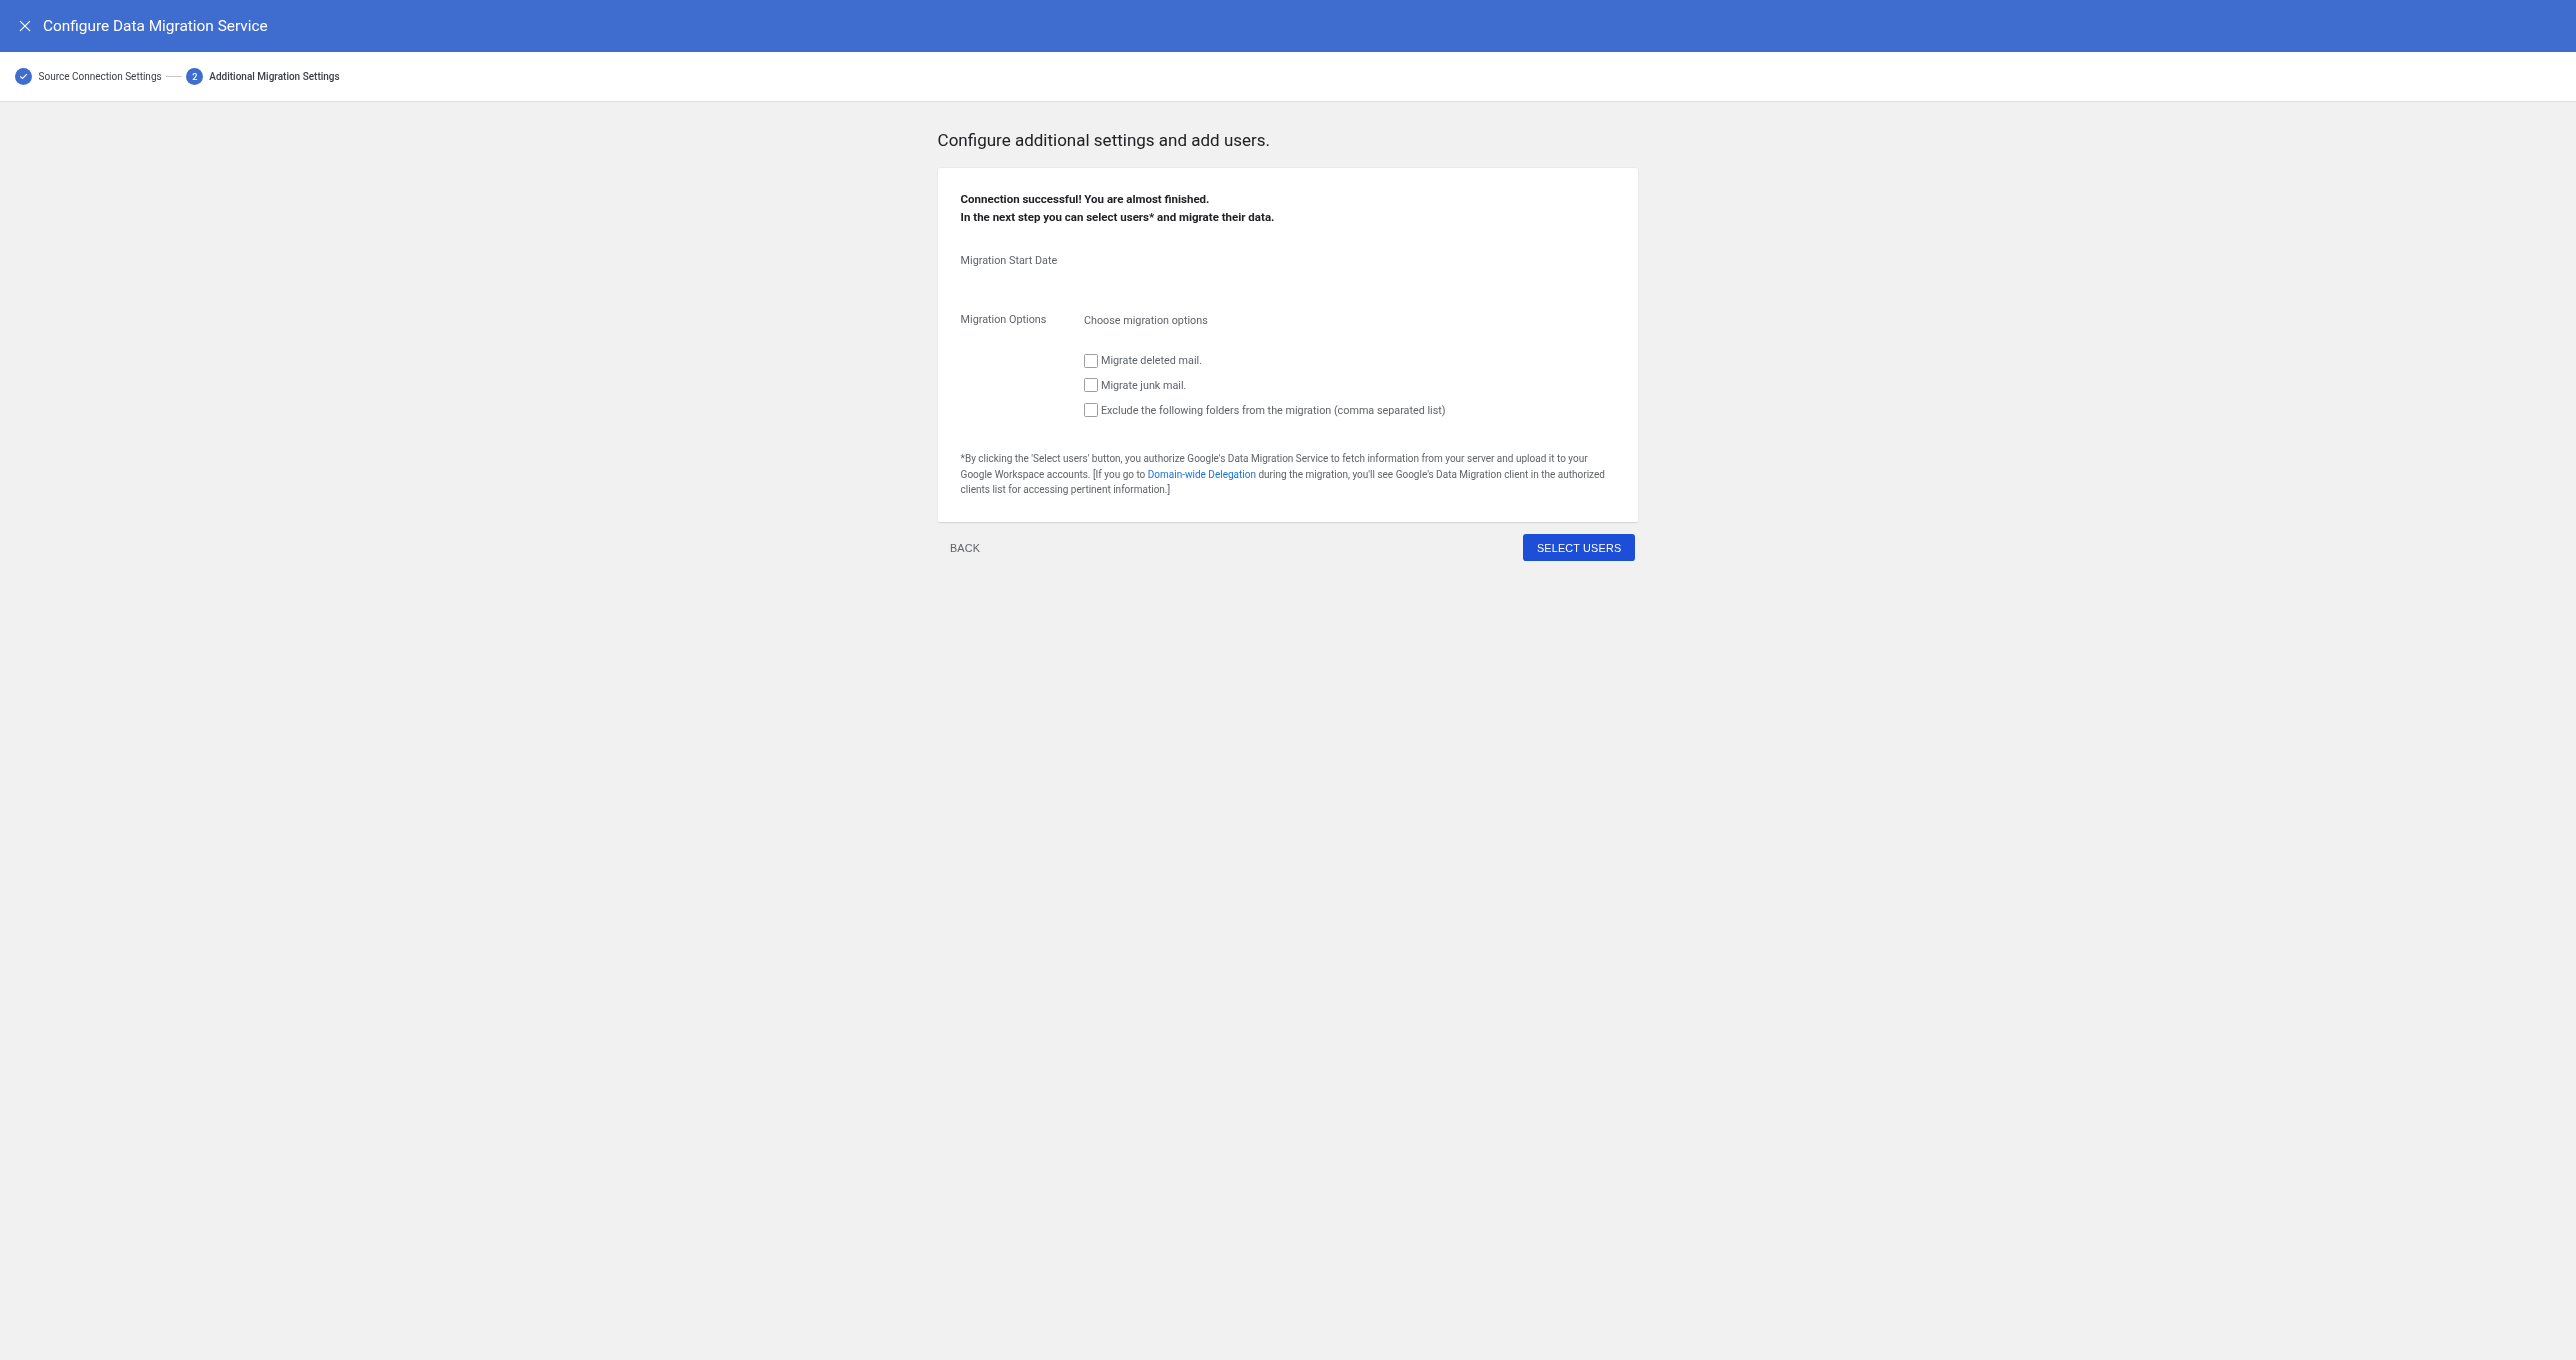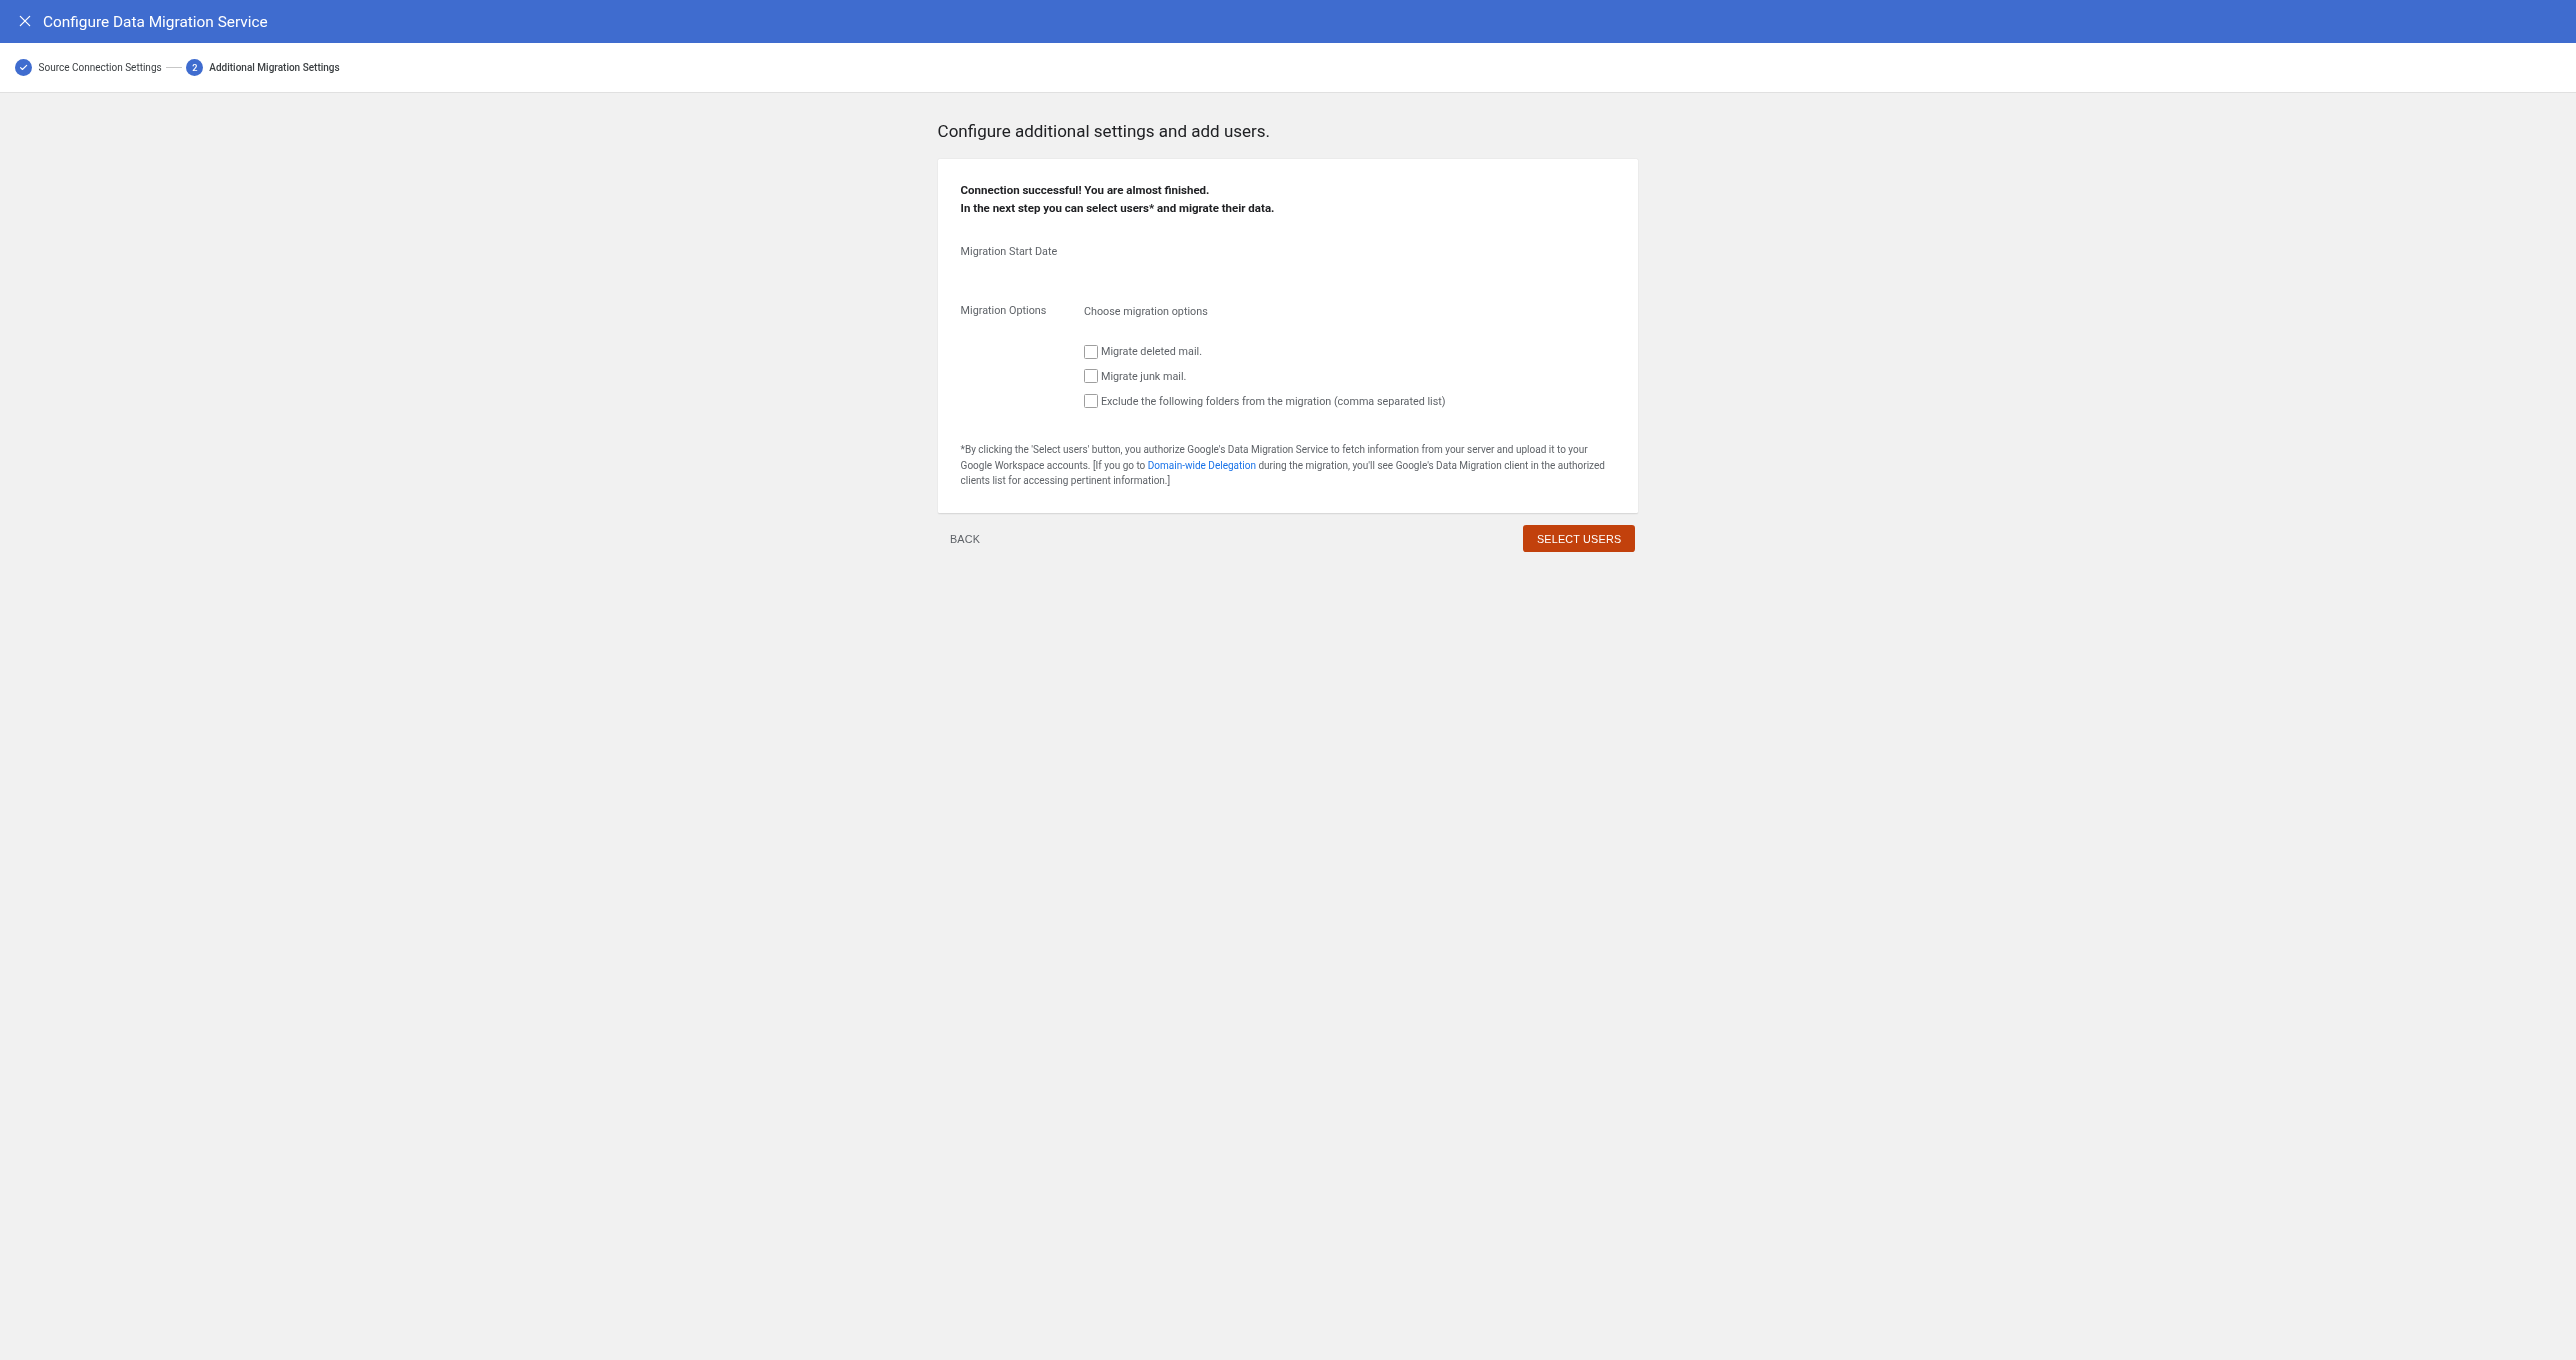--- a/index.html
+++ b/index.html
@@ -8,21 +8,21 @@
     background: #f1f1f1;
     color: #202124;
     font-size: 10.8px;
     -webkit-font-smoothing: antialiased;
   }
   .header {
     background: #3f6ccf;
     color: #fff;
     display: flex;
     align-items: center;
-    height: 43px;
+    height: 52px;
     padding: 0 15.4px;
   }
   .close-icon {
     width: 18.4px; height: 18.4px;
     display: inline-flex;
     align-items: center;
     justify-content: center;
     cursor: pointer;
     margin-right: 9.2px;
   }
@@ -156,21 +156,21 @@
     background: none;
     border: none;
     color: #5f6368;
     font-size: 10.8px;
     font-weight: 500;
     letter-spacing: 0.2px;
     padding: 6.1px 9.2px;
     cursor: pointer;
   }
   .btn-primary {
-    background: #c2410c;
+    background: #1d4ed8;
     border: none;
     color: #fff;
     font-size: 10.8px;
     font-weight: 500;
     letter-spacing: 0.2px;
     padding: 7.7px 14px;
     border-radius: 3.1px;
     cursor: pointer;
   }
   .text-cursor {

